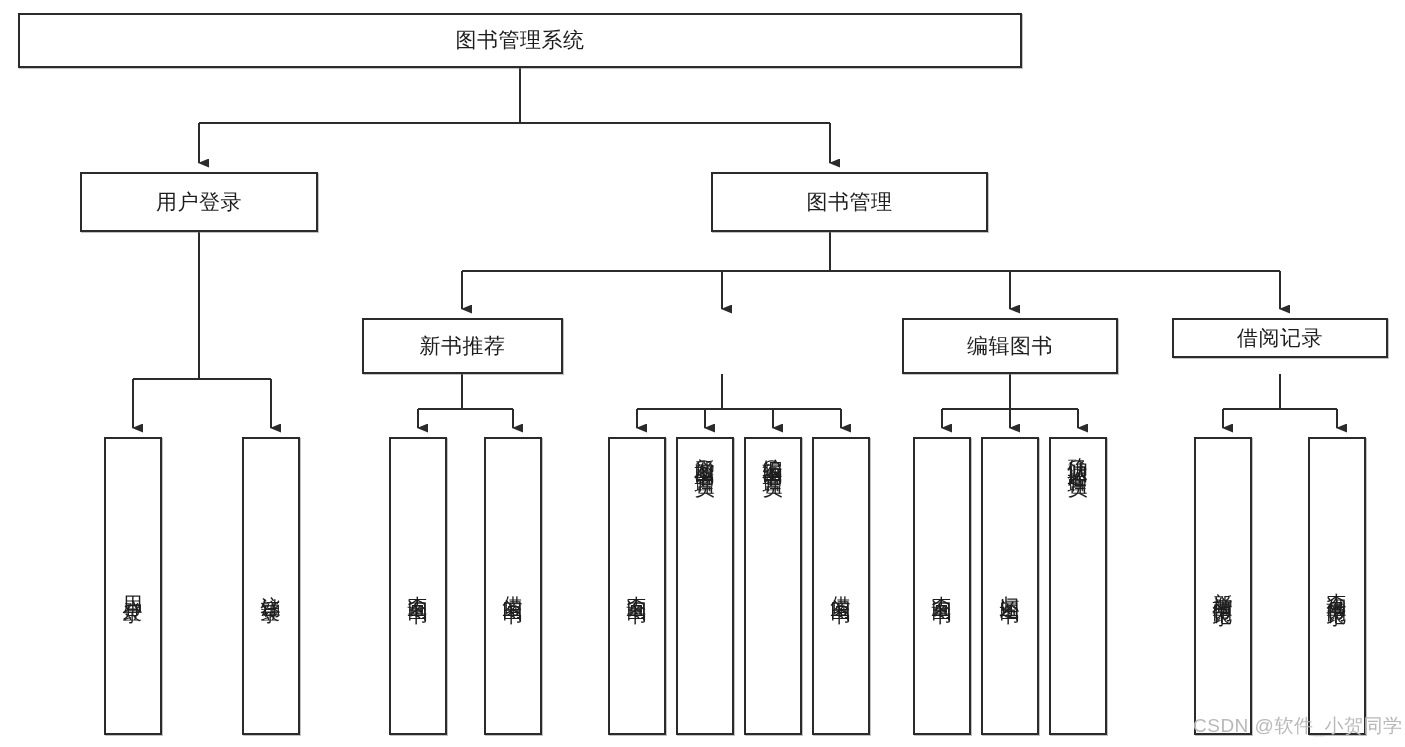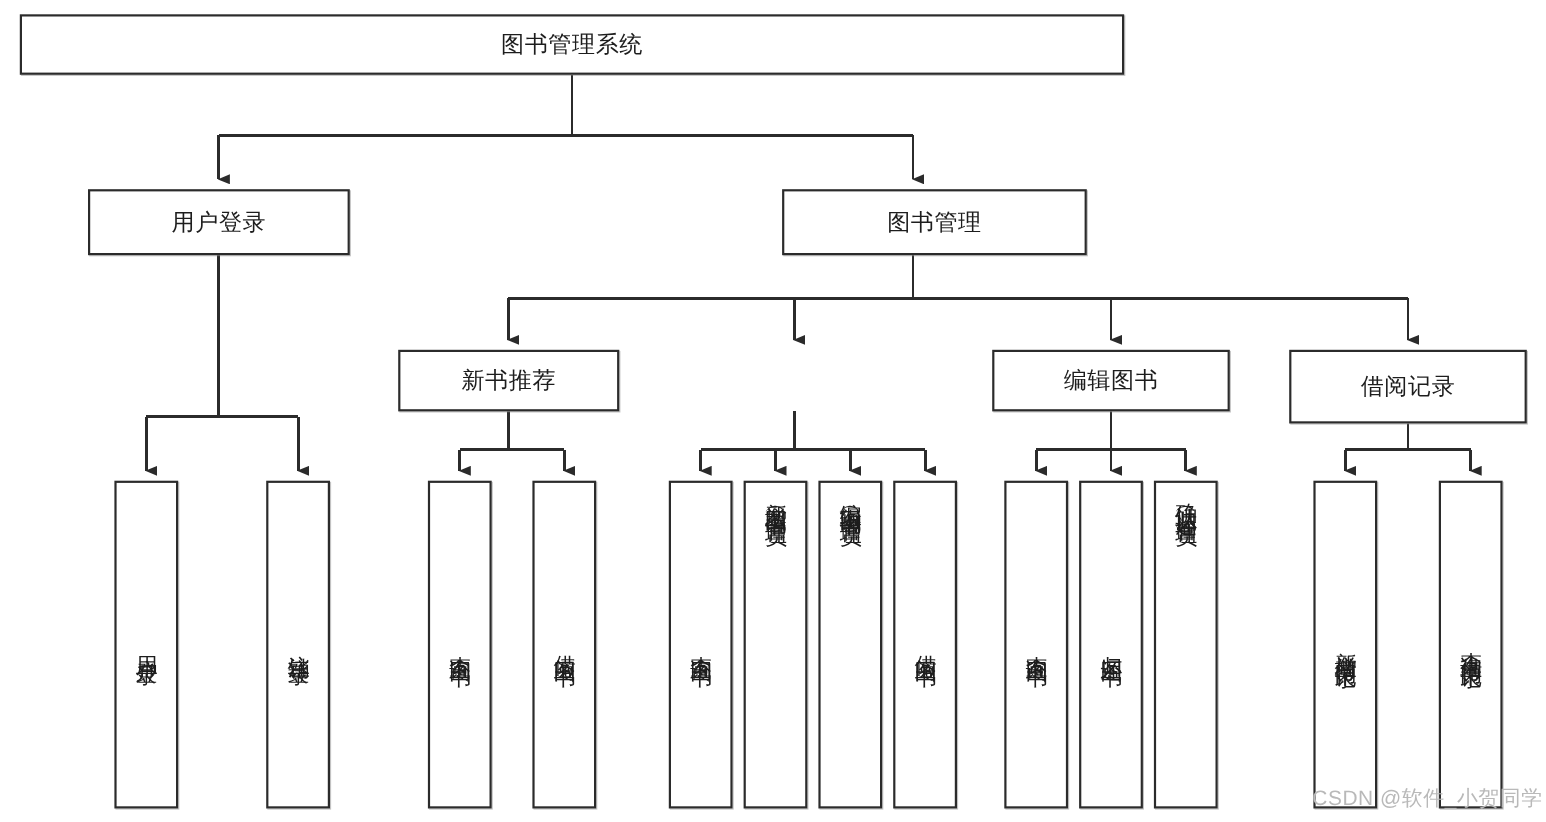--- a/index.html
+++ b/index.html
@@ -137,21 +137,21 @@
   <div class="node-box" id="node-l2-1" style="left: 711px; top: 172px; width: 277px; height: 60px;">
     <span class="node-label">图书管理</span>
   </div>
 
   <div class="node-box" id="node-l3-0" style="left: 362px; top: 318px; width: 201px; height: 56px;">
     <span class="node-label">新书推荐</span>
   </div>
   <div class="node-box" id="node-l3-2" style="left: 902px; top: 318px; width: 216px; height: 56px;">
     <span class="node-label">编辑图书</span>
   </div>
-  <div class="node-box" id="node-l3-3" style="left: 1172px; top: 318px; width: 216px; height: 67px;">
+  <div class="node-box" id="node-l3-3" style="left: 1172px; top: 318px; width: 216px; height: 40px;">
     <span class="node-label">借阅记录</span>
   </div>
 
   <div class="node-box leaf centered" id="node-leaf-0" style="left: 104px; top: 437px; width: 58px; height: 298px;">
     <span class="node-label">用户登录</span>
   </div>
   <div class="node-box leaf centered" id="node-leaf-1" style="left: 242px; top: 437px; width: 58px; height: 298px;">
     <span class="node-label">注销登录</span>
   </div>
   <div class="node-box leaf centered" id="node-leaf-2" style="left: 389px; top: 437px; width: 58px; height: 298px;">

